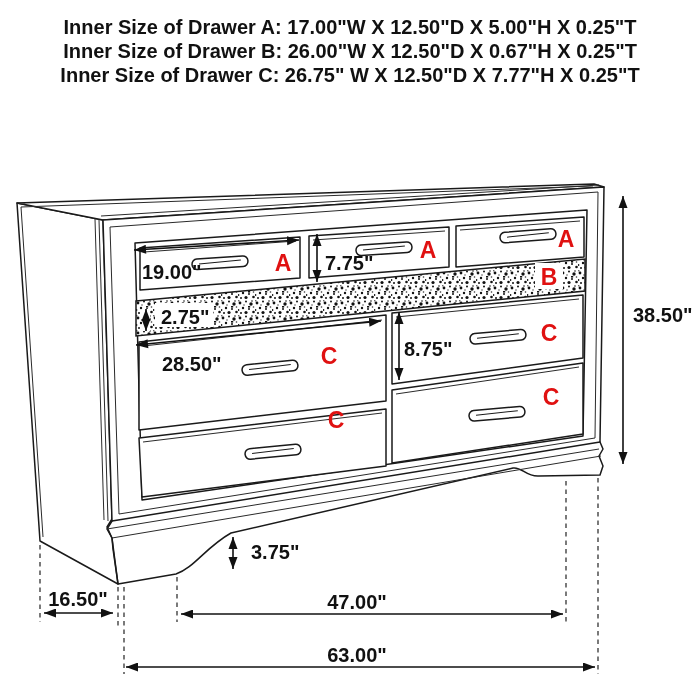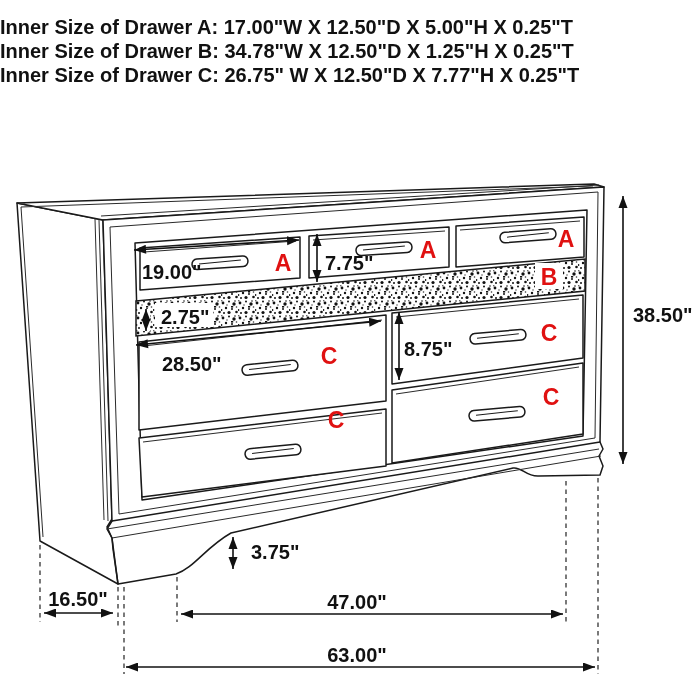--- a/index.html
+++ b/index.html
@@ -1,38 +1,38 @@
 <!DOCTYPE html>
 <html><head>
 <meta charset="utf-8">
 <style>
   html,body{margin:0;padding:0;background:#fff;}
   .page{position:relative;width:700px;height:700px;background:#fff;overflow:hidden;
         font-family:"Liberation Sans",sans-serif;}
-  .hdr{position:absolute;top:15px;left:0;width:700px;text-align:left;
+  .hdr{position:absolute;top:15px;left:0;width:700px;text-align:center;
        font-size:20px;line-height:24px;font-weight:bold;color:#111;letter-spacing:0;}
   svg{position:absolute;left:0;top:0;}
   .ln{stroke:#1a1a1a;stroke-width:1.5;fill:none;stroke-linejoin:round;stroke-linecap:round;}
   .thin{stroke:#2a2a2a;stroke-width:1;fill:none;}
   .wfill{fill:#ffffff;}
   .dimln{stroke:#111;stroke-width:1.6;fill:none;}
   .dash{stroke:#222;stroke-width:1.2;fill:none;stroke-dasharray:4.5 4;}
   text.dim{font:bold 20px "Liberation Sans",sans-serif;fill:#111;}
   text.red{font:bold 23px "Liberation Sans",sans-serif;fill:#e01111;}
   .mid{text-anchor:middle;}
   .case{stroke:#fff;stroke-width:8;fill:none;}
 </style>
 </head>
 <body>
 
 <div class="page">
 
   <div class="hdr">
     <div>Inner Size of Drawer A: 17.00"W X 12.50"D X 5.00"H X 0.25"T</div>
-    <div>Inner Size of Drawer B: 34.78"W X 12.50"D X 1.25"H X 0.25"T</div>
+    <div>Inner Size of Drawer B: 26.00"W X 12.50"D X 0.67"H X 0.25"T</div>
     <div>Inner Size of Drawer C: 26.75" W X 12.50"D X 7.77"H X 0.25"T</div>
   </div>
 
   <svg width="700" height="700" viewBox="0 0 700 700">
     <defs>
       <marker id="ahE" markerUnits="userSpaceOnUse" markerWidth="13" markerHeight="10" refX="12" refY="4.5" orient="auto">
           <path d="M0,0 L12,4.5 L0,9 Z" fill="#111"></path>
         </marker>
       <marker id="ahS" markerUnits="userSpaceOnUse" markerWidth="13" markerHeight="10" refX="0" refY="4.5" orient="auto">
           <path d="M12,0 L0,4.5 L12,9 Z" fill="#111"></path>

